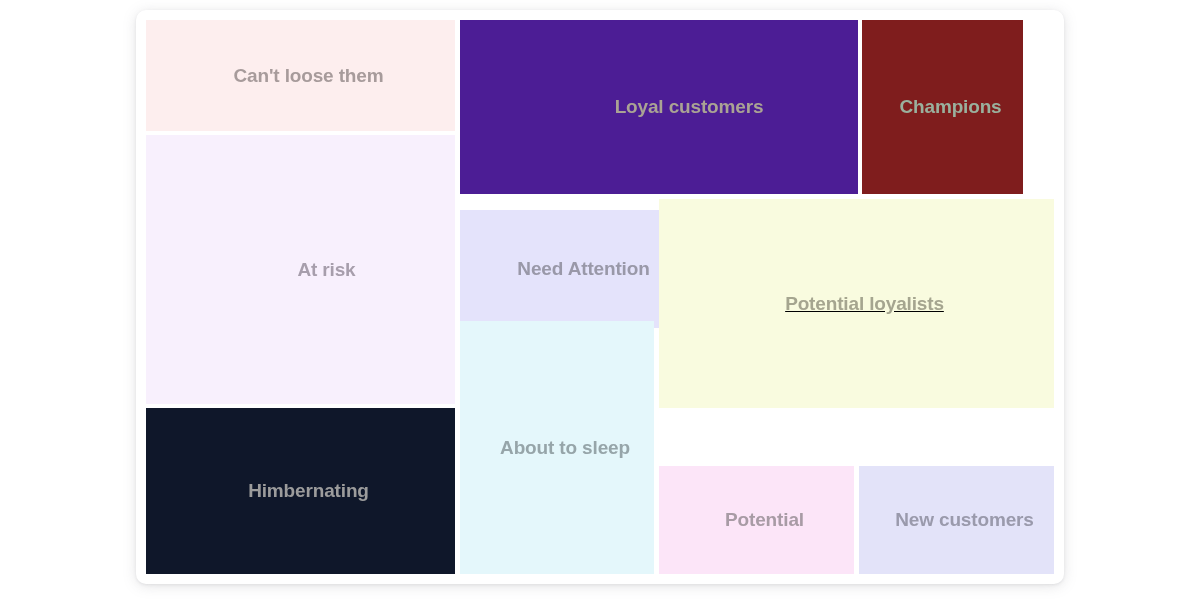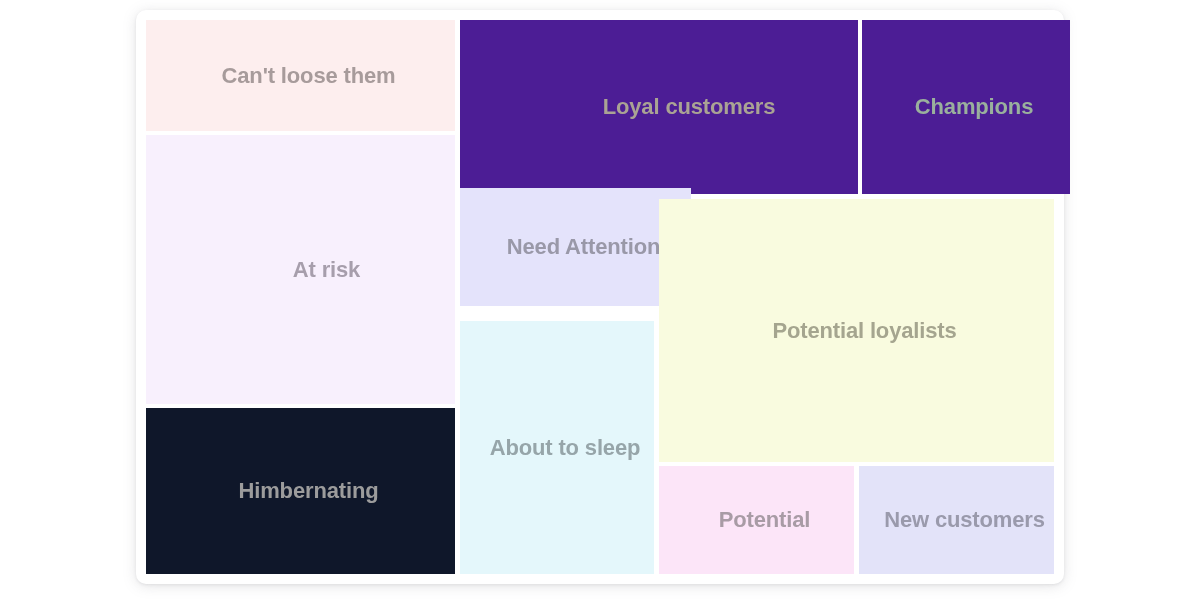--- a/index.html
+++ b/index.html
@@ -39,21 +39,21 @@
     position: absolute;
     display: flex;
     align-items: center;
     justify-content: center;
     box-sizing: border-box;
     overflow: hidden;
   }
 
   .treemap-tile-label {
     font-weight: bold;
-    font-size: 22px;
+    font-size: 19px;
     letter-spacing: -0.15px;
     text-align: center;
     line-height: 1.15;
     white-space: nowrap;
     padding: 0 6px;
     margin-left: 16px;
   }
 </style>
 </head>
 <body>
@@ -70,33 +70,33 @@
     </div>
 
     <div class="treemap-tile" style="left:0px; top:388px; width:309px; height:166px; background:#0f172a;">
       <span class="treemap-tile-label" style="color:#9c9c9c;">Himbernating</span>
     </div>
 
     <div class="treemap-tile" style="left:314px; top:0px; width:398px; height:174px; background:#4c1d95;padding-left:44px;">
       <span class="treemap-tile-label" style="color:#aaa394;">Loyal customers</span>
     </div>
 
-    <div class="treemap-tile" style="left:716px; top:0px; width:208px; height:174px; background:#4c1d95;">
+    <div class="treemap-tile" style="left:716px; top:0px; width:161px; height:174px; background:#7f1d1d;">
       <span class="treemap-tile-label" style="color:#9ab09d;">Champions</span>
     </div>
 
-    <div class="treemap-tile" style="left:314px; top:168px; width:231px; height:118px; background:#e4e3fb;">
+    <div class="treemap-tile" style="left:314px; top:190px; width:231px; height:118px; background:#e4e3fb;">
       <span class="treemap-tile-label" style="color:#9998a8;">Need Attention</span>
     </div>
 
     <div class="treemap-tile" style="left:314px; top:301px; width:194px; height:253px; background:#e4f7fb;">
       <span class="treemap-tile-label" style="color:#96a5a9;">About to sleep</span>
     </div>
 
-    <div class="treemap-tile" style="left:513px; top:179px; width:395px; height:263px; background:#f9fbdf;">
+    <div class="treemap-tile" style="left:513px; top:179px; width:395px; height:209px; background:#f9fbdf;text-decoration:underline;">
       <span class="treemap-tile-label" style="color:#a5a58f;">Potential loyalists</span>
     </div>
 
     <div class="treemap-tile" style="left:513px; top:446px; width:195px; height:108px; background:#fce5f8;">
       <span class="treemap-tile-label" style="color:#a89ba5;">Potential</span>
     </div>
 
     <div class="treemap-tile" style="left:713px; top:446px; width:195px; height:108px; background:#e3e3f9;">
       <span class="treemap-tile-label" style="color:#9a9aac;">New customers</span>
     </div>

